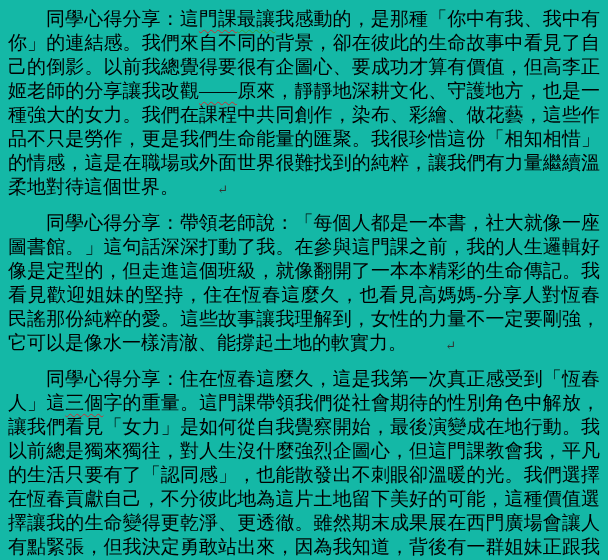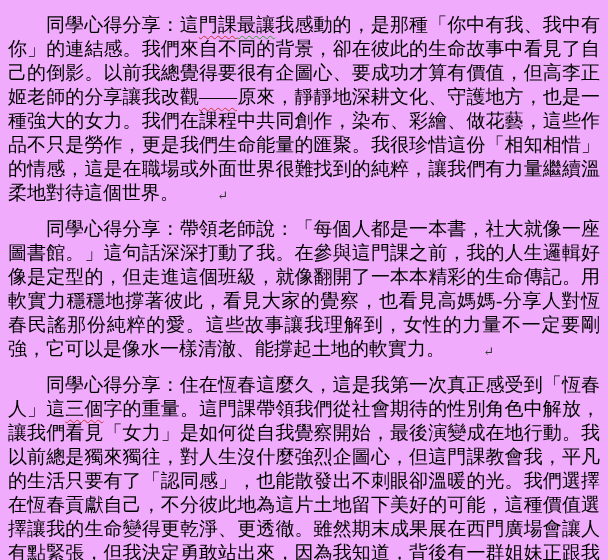--- a/index.html
+++ b/index.html
@@ -1,22 +1,22 @@
 <!DOCTYPE html>
 <html style="--wavy-red: #cc3333; --wavy-green: #3aa03a;"><head>
 <meta charset="utf-8">
 <style>
   html, body { margin: 0; padding: 0; background: #ffffff; }
   .page {
     position: relative;
     width: 608px;
     height: 560px;
     box-sizing: border-box;
-    background: #f0abfc;
-    padding: 13px 8px 0 8px;
+    background: #14b8a6;
+    padding: 7px 8px 0 8px;
     overflow: hidden;
     font-family: "Liberation Serif", "DejaVu Serif", serif;
     color: #000000;
   }
   .doc-body p {
     margin: 0 0 10px 0;
     font-size: 19px;
     line-height: 24px;
     text-align: justify;
     text-justify: inter-character;
@@ -46,16 +46,16 @@
     display: inline-block;
     transform: translateY(1px);
   }
 </style>
 </head>
 <body>
 
 <main class="page">
   <div class="doc-body" id="doc-body">
       <p><span class="run">同學心得分享：這</span><span class="run u-red">門課</span><span class="run u-green">最讓</span><span class="run">我感動的，是那種「你中有我、我中有你」的連結感。我們來自不同的背景，卻在彼此的生命故事中看見了自己的倒影。以前我總覺得要很有企圖心、要成功才算有價值，但高李正姬老師的分享讓我改觀</span><span class="run u-red">——</span><span class="run">原來，靜靜地深耕文化、守護地方，也是一種強大的女力。我們在課程中共同創作，染布、彩繪、做花藝，這些作品不只是勞作，更是我們生命能量的匯聚。我很珍惜這份「相知相惜」的情感，這是在職場或外面世界很難找到的純粹，讓我們有力量繼續溫柔地對待這個世界。</span><span class="pmark">↵</span></p>
-      <p><span class="run">同學心得分享：帶領老師說：「每個人都是一本書，社大就像一座圖書館。」這句話深深打動了我。在參與這門課之前，我的人生邏輯好像是定型的，但走進這個班級，就像翻開了一本本精彩的生命傳記。用軟實力穩穩地撐著彼此，看見大家的覺察，也看見高媽媽-分享人對恆春民謠那份純粹的愛。這些故事讓我理解到，女性的力量不一定要剛強，它可以是像水一樣清澈、能撐起土地的軟實力。</span><span class="pmark">↵</span></p>
+      <p><span class="run">同學心得分享：帶領老師說：「每個人都是一本書，社大就像一座圖書館。」這句話深深打動了我。在參與這門課之前，我的人生邏輯好像是定型的，但走進這個班級，就像翻開了一本本精彩的生命傳記。我看見歡迎姐妹的堅持，住在恆春這麼久，也看見高媽媽-分享人對恆春民謠那份純粹的愛。這些故事讓我理解到，女性的力量不一定要剛強，它可以是像水一樣清澈、能撐起土地的軟實力。</span><span class="pmark">↵</span></p>
       <p><span class="run">同學心得分享：住在恆春這麼久，這是我第一次真正感受到「恆春人」這</span><span class="run u-red">三個</span><span class="run">字的重量。這門課帶領我們從社會期待的性別角色中解放，讓我們看見「女力」是如何從自我覺察開始，最後演變成在地行動。我以前總是獨來獨往，對人生沒什麼強烈企圖心，但這門課教會我，平凡的生活只要有了「認同感」，也能散發出不刺眼卻溫暖的光。我們選擇在恆春貢獻自己，不分彼此地為這片土地留下美好的可能，這種價值選擇讓我的生命變得更乾淨、更透徹。雖然期末成果展在西門廣場會讓人有點緊張，但我決定勇敢站出來，因為我知道，背後有一群姐妹正跟我一起，用軟實力穩穩地撐著彼此。</span></p>
     </div>
 </main>
 
 </body></html>

